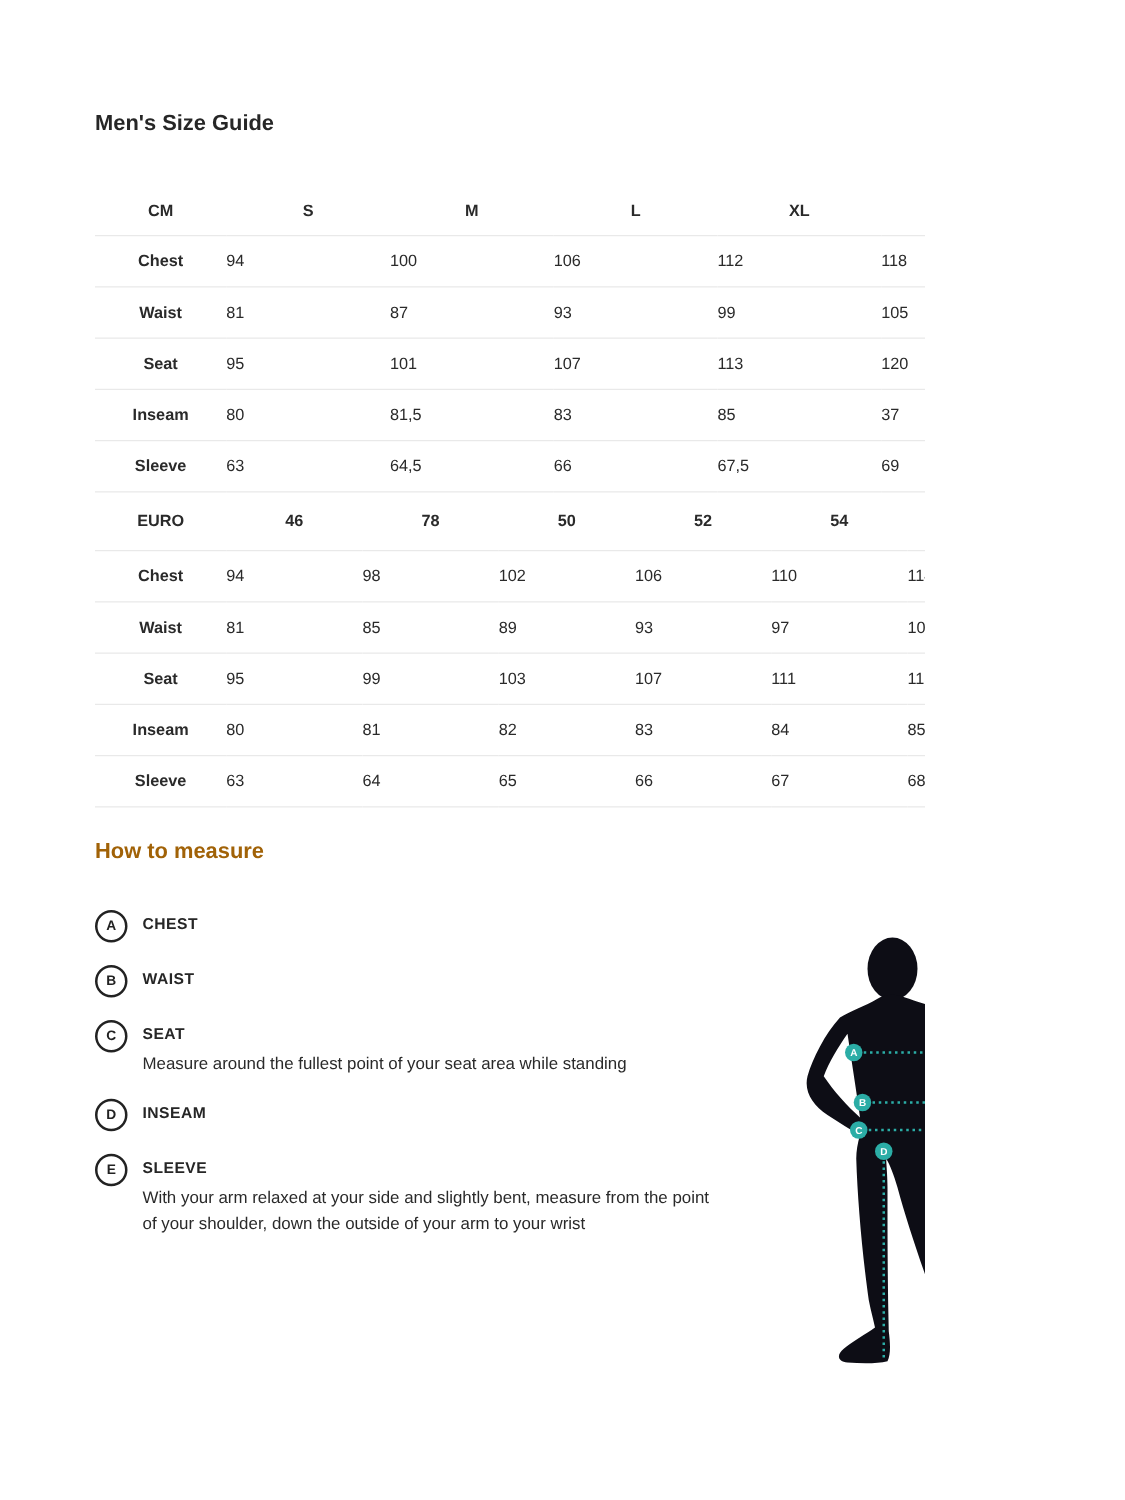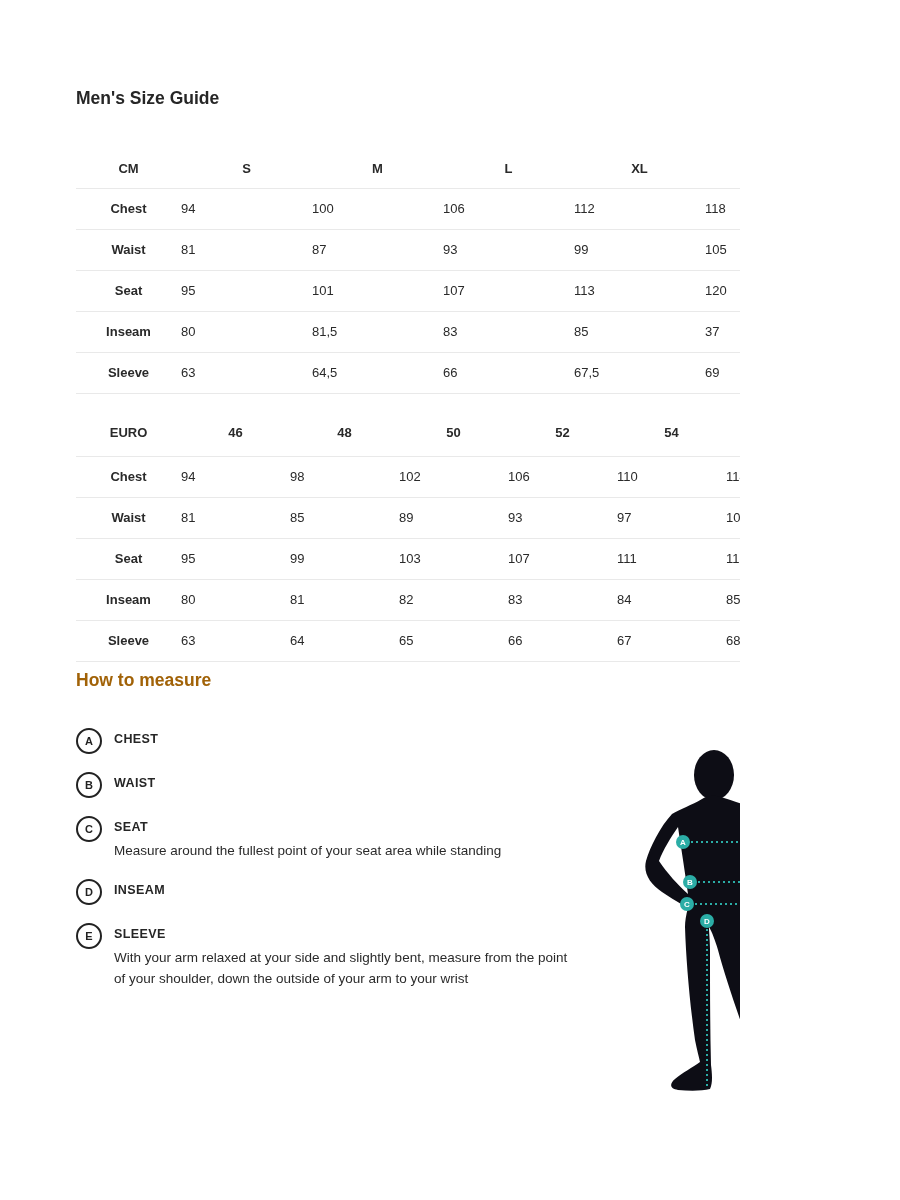--- a/index.html
+++ b/index.html
@@ -11,21 +11,21 @@
 
   table.size-table{position:absolute;left:76px;width:749px;border-collapse:collapse;table-layout:fixed;}
   table.size-table th,table.size-table td{
     text-align:left;vertical-align:middle;padding:0;font-size:13px;
     border-bottom:1px solid #e9e9e9;color:#2a2a2a;font-weight:normal;
   }
   table.size-table th{font-weight:bold;text-align:center;}
   table.cm{top:149px;}
   table.cm thead tr{height:39px;}
   table.cm tbody tr{height:41px;}
-  table.euro{top:393px;margin-top:16px;}
+  table.euro{top:393px;}
   table.euro thead tr{height:47px;}
   table.euro tbody tr{height:41px;}
 
   .measure-list{position:absolute;left:76px;top:727px;width:520px;}
   .m-item{display:flex;align-items:flex-start;margin-bottom:17px;}
   .m-circle{flex:0 0 auto;width:22px;height:22px;border:2px solid #222;border-radius:50%;
     text-align:center;line-height:22px;font-size:11px;font-weight:bold;color:#222;margin-top:1px;}
   .m-content{margin-left:12px;}
   .m-label{font-size:12.5px;font-weight:bold;letter-spacing:0.4px;margin:5px 0 6px;color:#262626;}
   .m-desc{font-size:13.5px;line-height:21px;max-width:455px;color:#2a2a2a;}
@@ -111,21 +111,21 @@
         <col style="width:109px">
       <col style="width:109px">
         <col style="width:109px">
         <col style="width:109px">
         <col style="width:99px">
     </colgroup>
     <thead>
         <tr class="header-row">
           <th class="unit-cell">EURO</th>
           <th class="head-cell">46</th>
-          <th class="head-cell">48</th>
+          <th class="head-cell">78</th>
           <th class="head-cell">50</th>
           <th class="head-cell">52</th>
           <th class="head-cell">54</th>
           <th class="head-cell">56</th>
         </tr>
       </thead>
     <tbody>
         <tr class="data-row">
           <th class="label-cell">Chest</th>
           <td class="value-cell">94</td>

